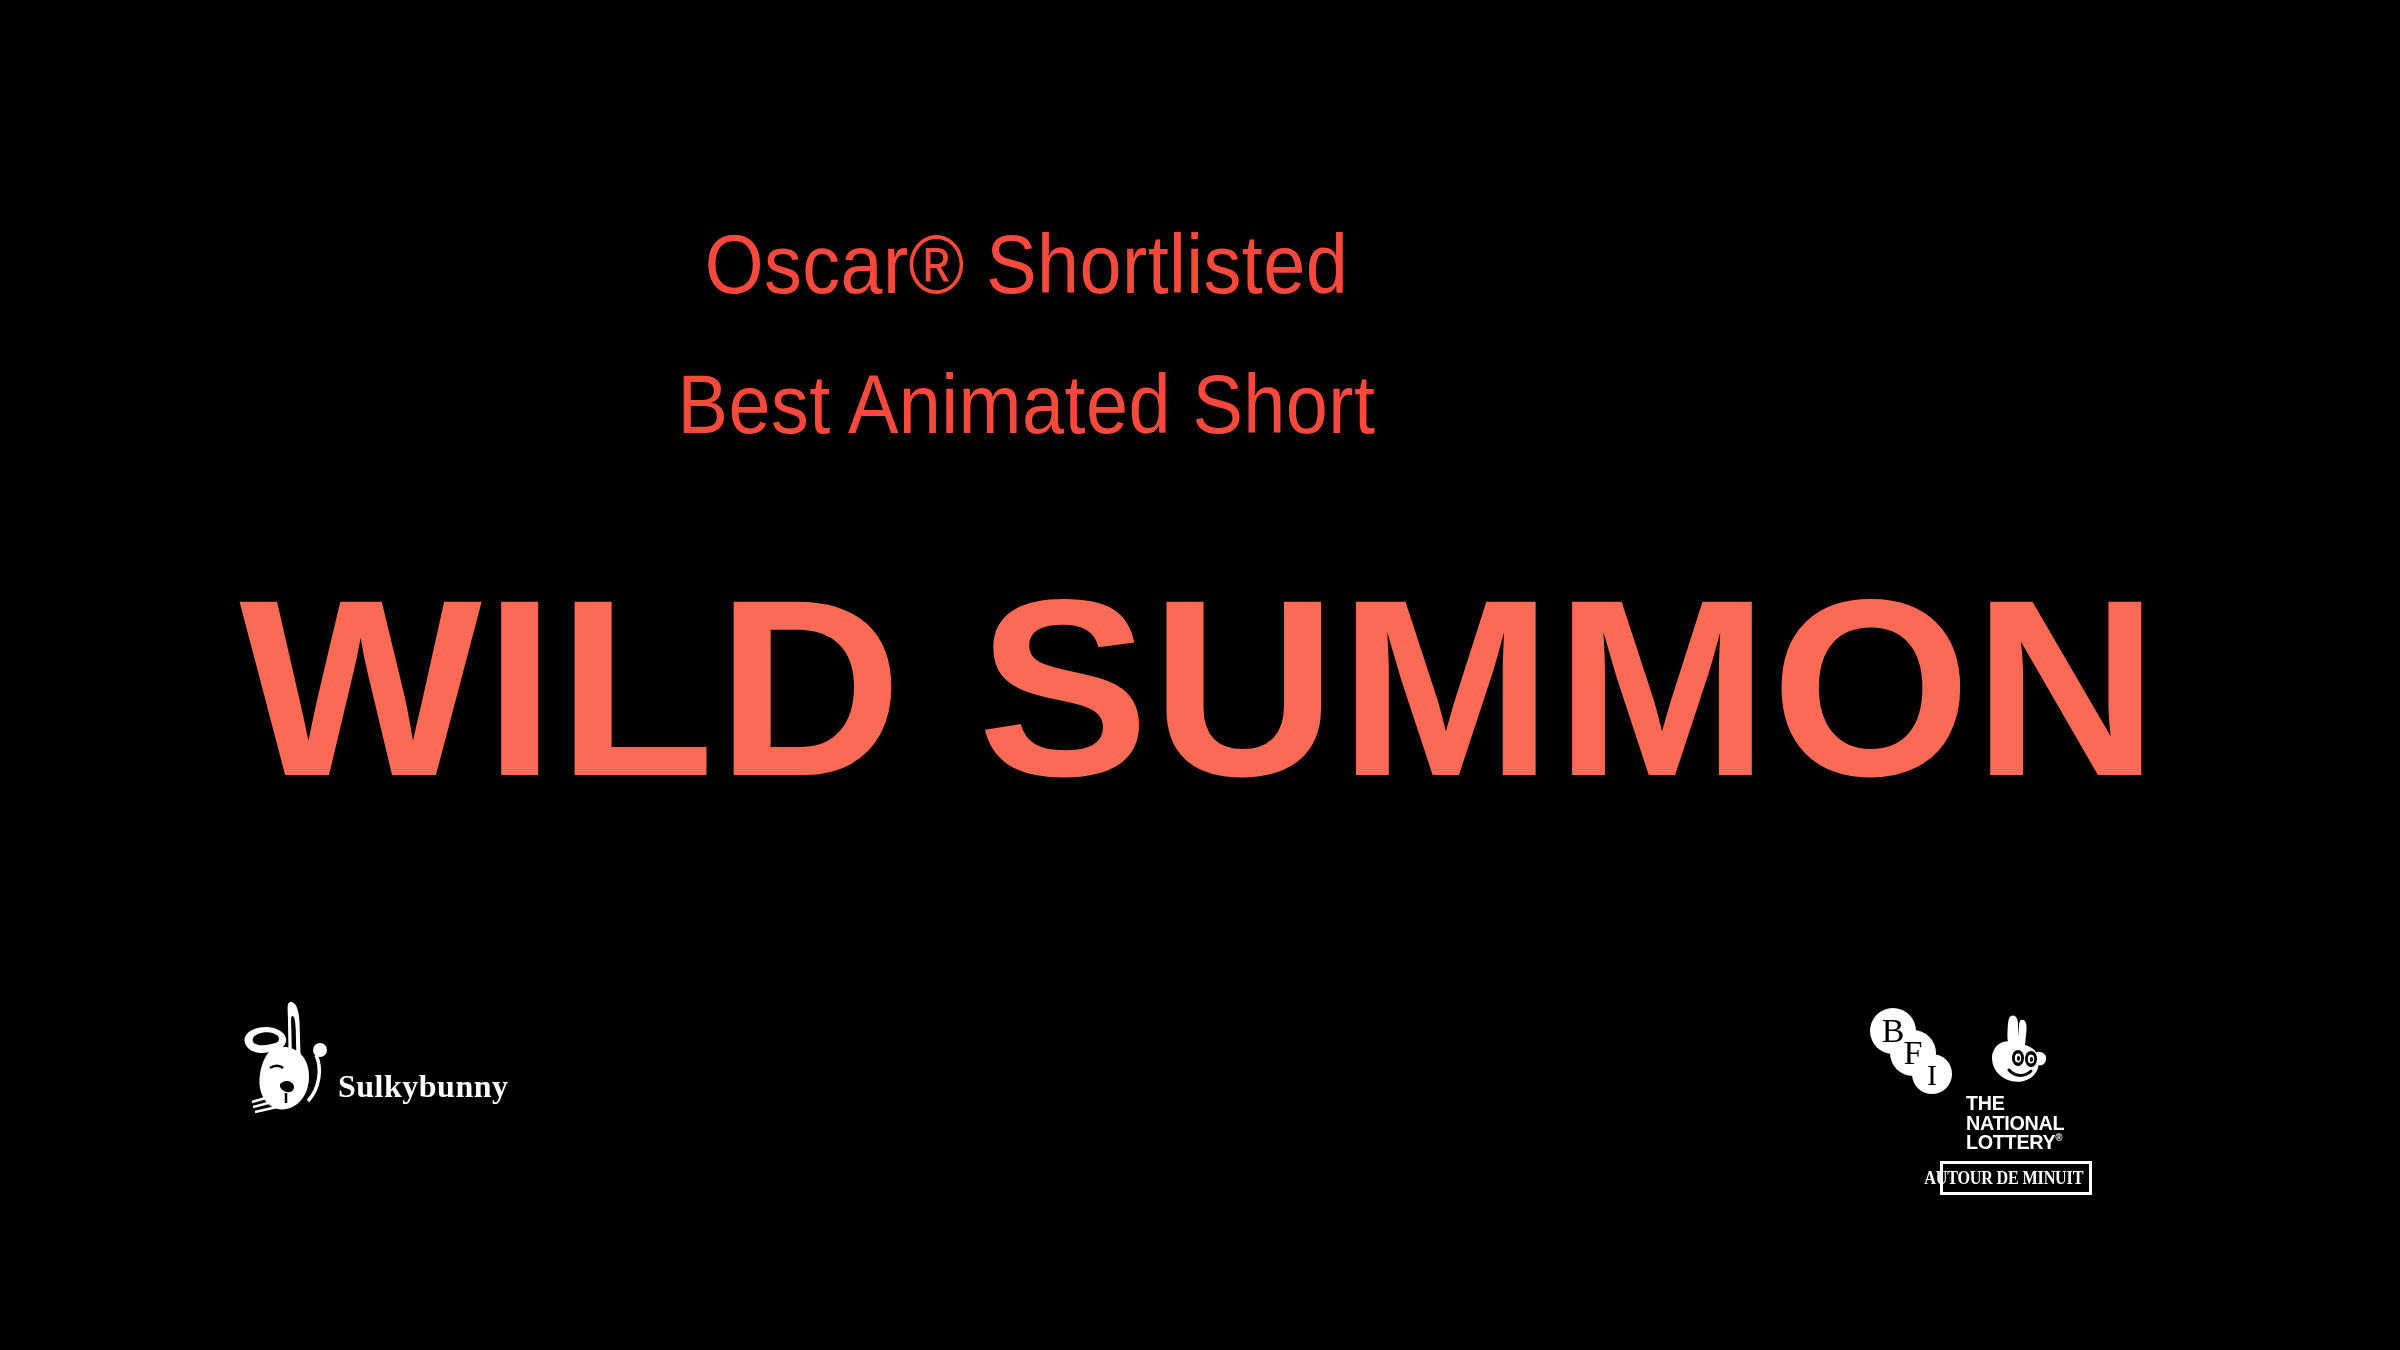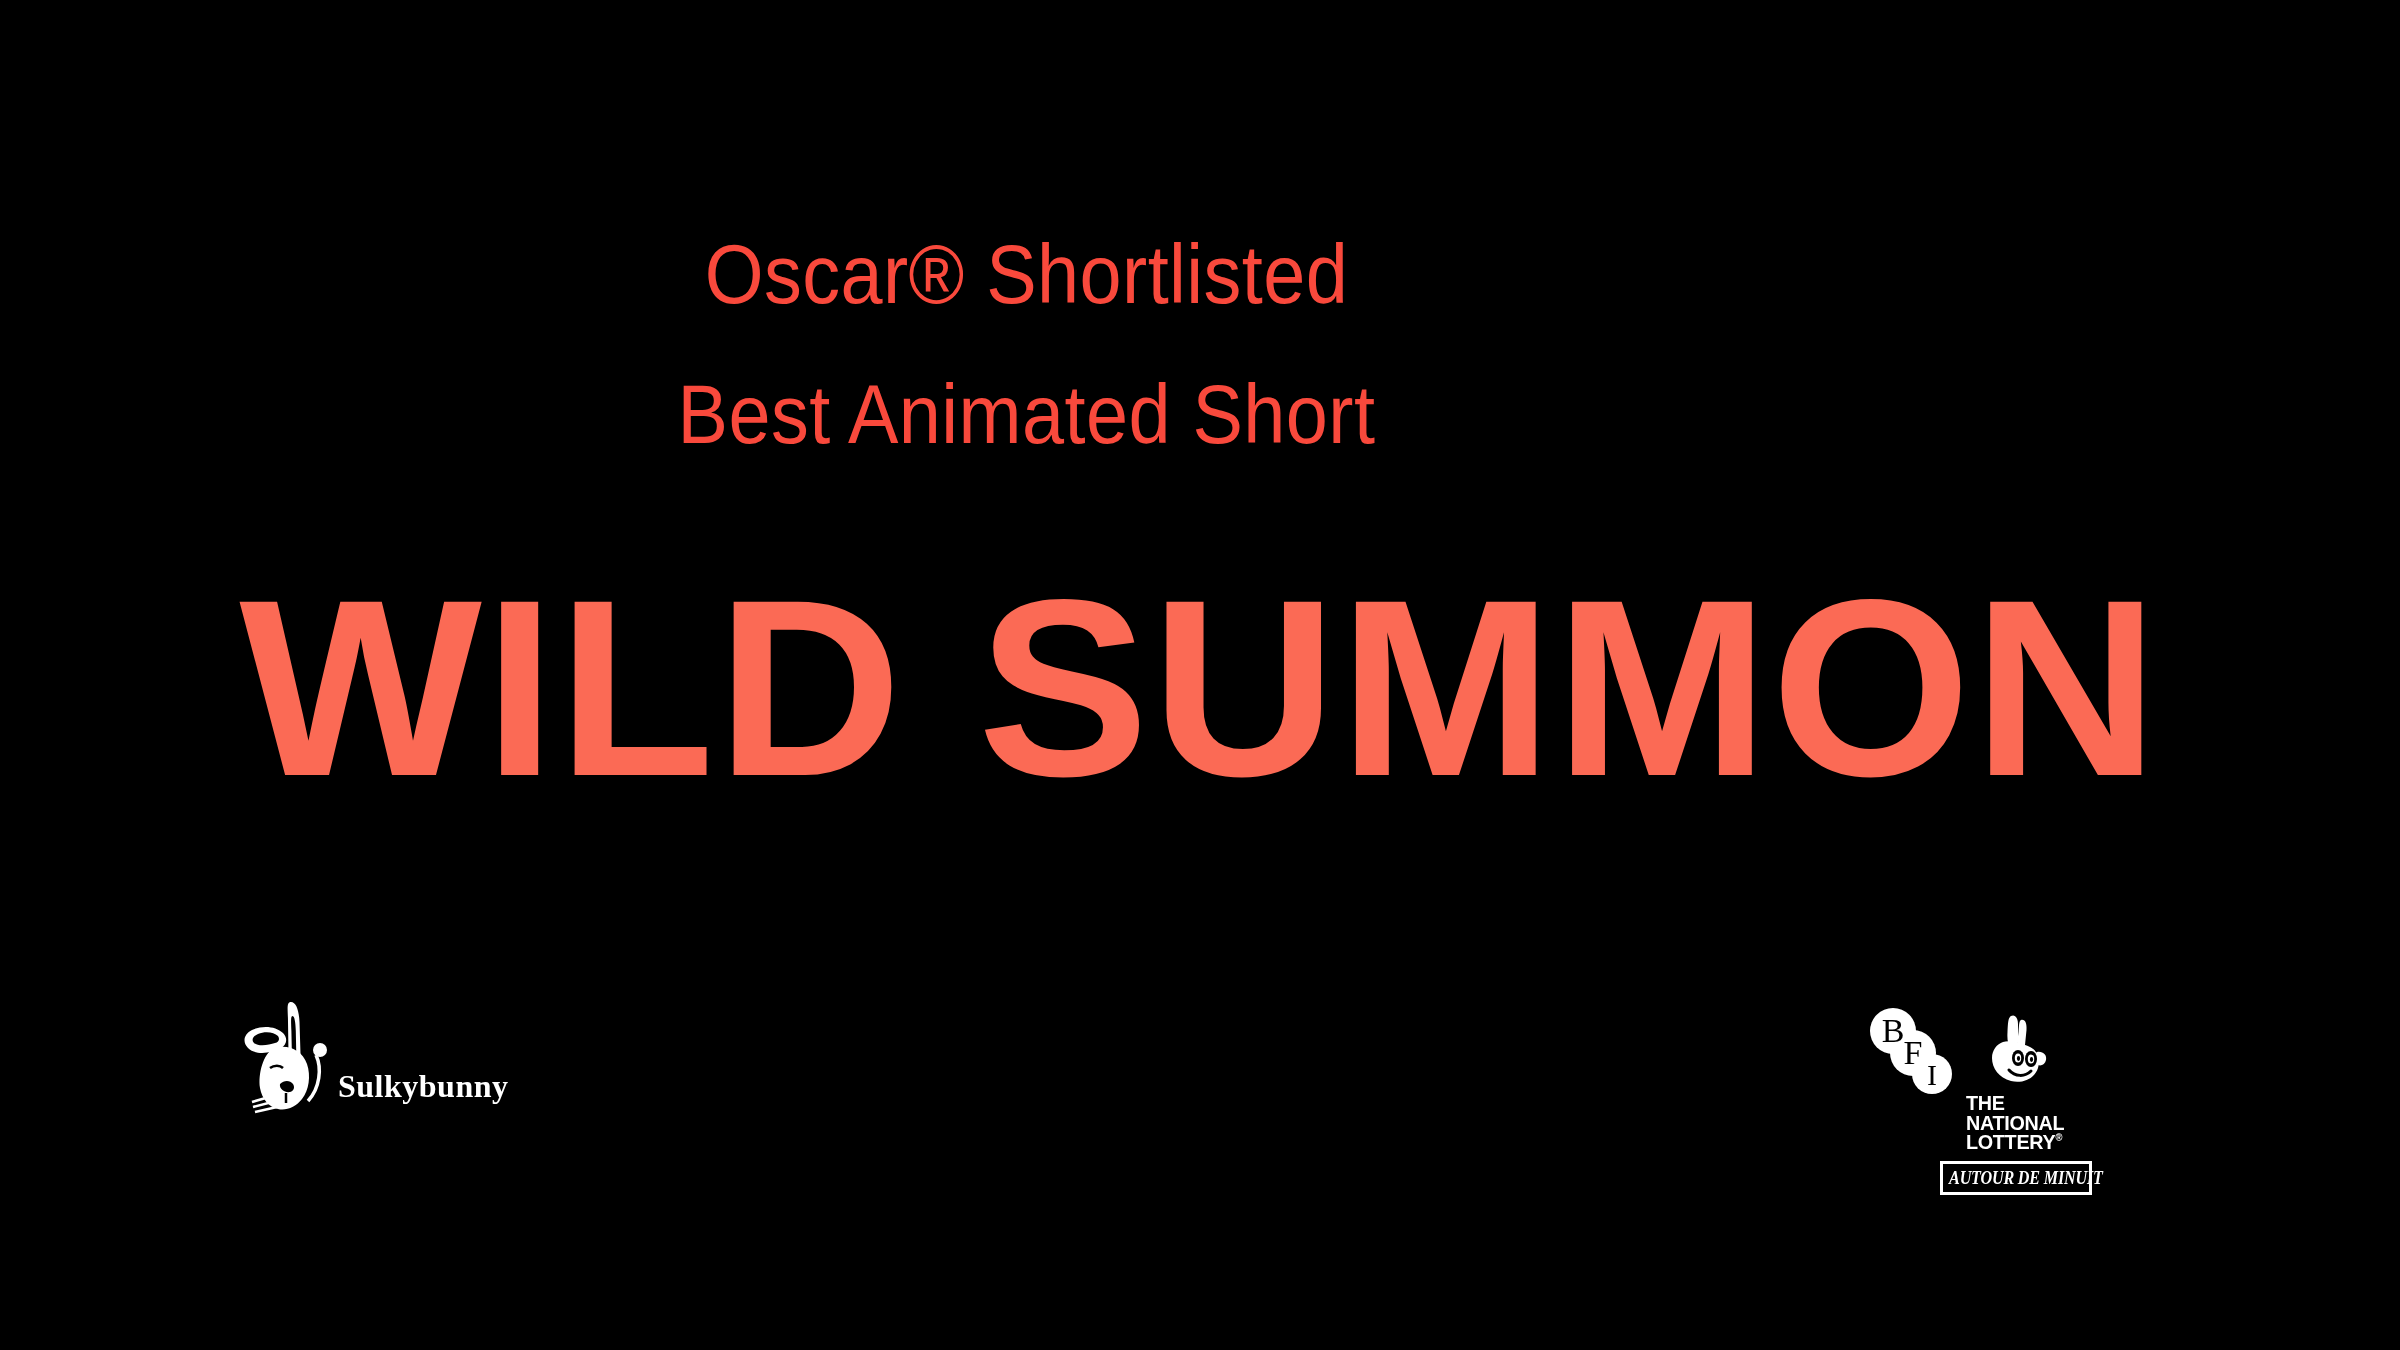--- a/index.html
+++ b/index.html
@@ -12,21 +12,21 @@
     width: 2400px;
     height: 1350px;
     background: #000000;
     overflow: hidden;
     font-family: "Liberation Sans", sans-serif;
   }
 
   
   #laurel-block {
     position: absolute;
-    top: 232px;
+    top: 222px;
     left: 0;
     width: 2053px;
     text-align: center;
     line-height: 1.0;
   }
   .laurel-line {
     display: block;
     color: #f9493c;
     font-family: "Liberation Sans", sans-serif;
     font-weight: 400;
@@ -124,22 +124,21 @@
     align-items: center;
     justify-content: center;
   }
   #autour-badge-inner {
     width: 100%;
     height: 100%;
     border: 2px solid #000000;
     box-sizing: border-box;
     display: flex;
     align-items: center;
-    justify-content: flex-start;
-    font-style: italic;
+    justify-content: flex-end;
   }
   #autour-text {
     color: #ffffff;
     font-family: "Liberation Serif", serif;
     font-weight: 700;
     font-size: 17px;
     letter-spacing: -0.2px;
     transform: scaleX(0.95) scaleY(1.12);
     white-space: nowrap;
   }

